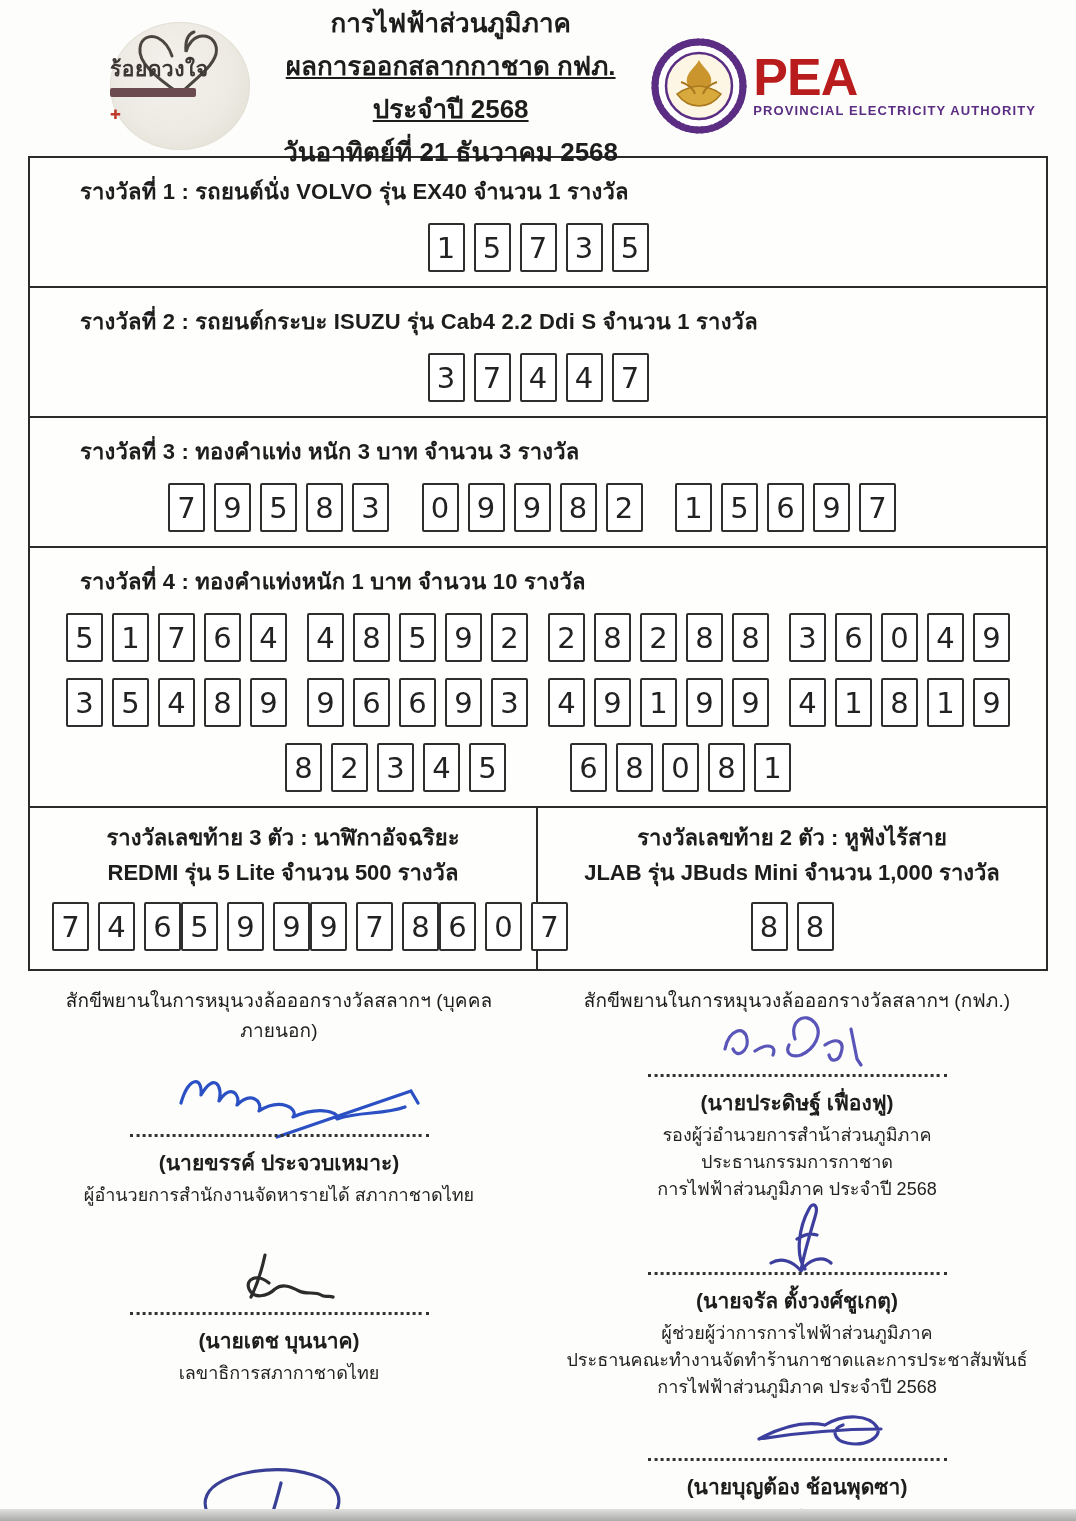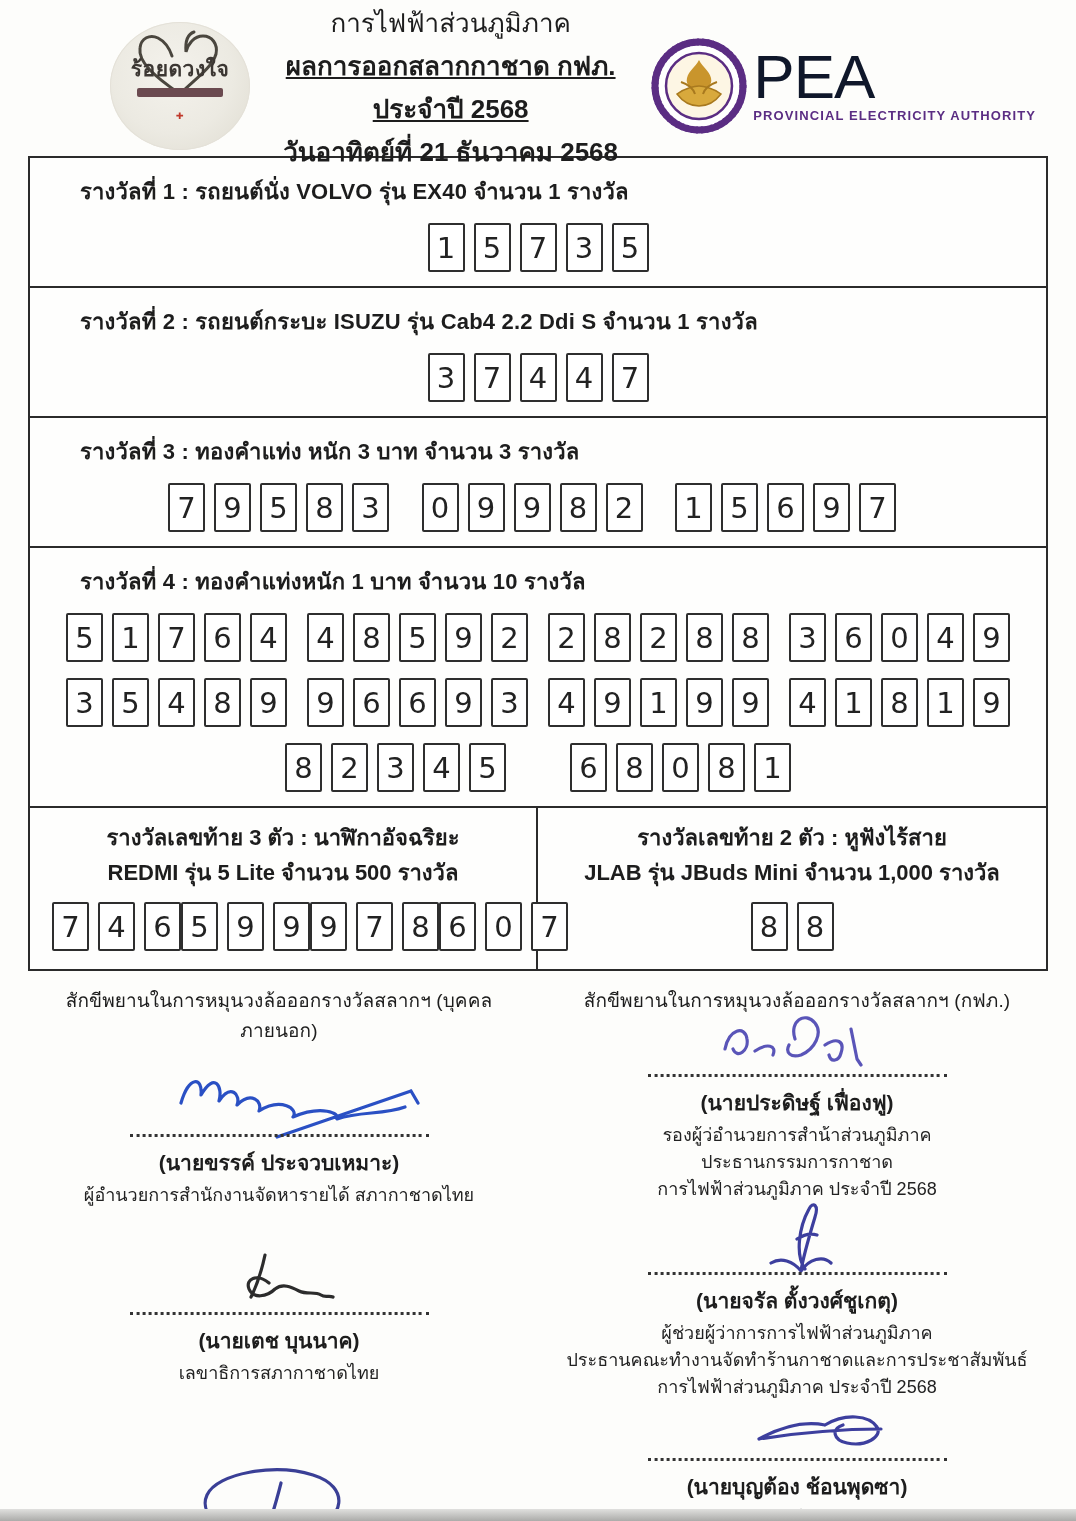--- a/index.html
+++ b/index.html
@@ -11,37 +11,36 @@
     background:#fdfdfb;
     font-family:"Liberation Sans","DejaVu Sans",sans-serif;
     color:#1d1d1d;
     overflow:hidden;
   }
   
   .header { display:flex; align-items:center; padding:26px 36px 4px 110px; height:150px; }
   .org-logo {
     width:140px; height:128px; border-radius:50%;
     background:radial-gradient(circle at 45% 40%, #f4f2ec 0%, #eceae2 55%, #dedbd0 100%);
-    display:flex; flex-direction:column; align-items:center; justify-content:center;
+    display:flex; flex-direction:column; justify-content:center;
     position:relative; flex:0 0 auto;
     box-shadow:0 0 0 1px #e4e1d8 inset;
-    font-family:Liberation Mono, monospace;
   }
   .org-logo svg { position:absolute; top:6px; left:14px; }
   .org-logo-text { font-size:21px; font-weight:bold; color:#3c3733; letter-spacing:0.5px; margin-top:2px; z-index:2; }
   .org-logo-banner { width:86px; height:9px; background:#6b4a50; border-radius:2px; margin-top:3px; z-index:2; }
   .org-logo-cross { color:#c0392b; font-size:13px; margin-top:10px; font-weight:bold; z-index:2; }
   .header-titles { flex:1; text-align:center; line-height:1.65; padding-top:4px; }
-  .header-titles .t1 { font-size:26px; font-weight:normal; }
+  .header-titles .t1 { font-size:26px; font-weight:bold; }
   .header-titles .t2 { font-size:26px; font-weight:bold;text-decoration:underline; }
   .header-titles .t3 { font-size:26px; font-weight:bold; }
   .pea-logo { display:flex; align-items:center; flex:0 0 auto; margin-right:4px; }
   .pea-emblem { width:96px; height:96px; position:relative; margin-right:6px; }
   .pea-wordmark { display:flex; flex-direction:column; align-items:flex-start; }
-  .pea-abbr { font-size:62px; font-weight:400; color:#0f172a; letter-spacing:-1px; line-height:0.9; }
+  .pea-abbr { font-size:52px; font-weight:700; color:#b91c1c; letter-spacing:-1px; line-height:0.9; }
   .pea-full { font-size:13px; font-weight:bold; color:#5b2d83; letter-spacing:1.1px; margin-top:3px; }
   
   .results-table { margin:6px 28px 0 28px; border:2.5px solid #2b2b2b; background:#fefefd; }
   .prize-row { border-bottom:2.5px solid #2b2b2b; padding:10px 0 14px 0; }
   .prize-row:last-child, .tail-row { border-bottom:none; }
   .prize-label { font-size:22px; font-weight:bold; padding:6px 0 10px 50px; letter-spacing:0.2px; }
   .num-row { display:flex; align-items:center; margin-top:4px; }
   .num-row + .num-row { margin-top:16px; }
   .digit-group { display:flex; gap:9px; }
   .digit-box {

